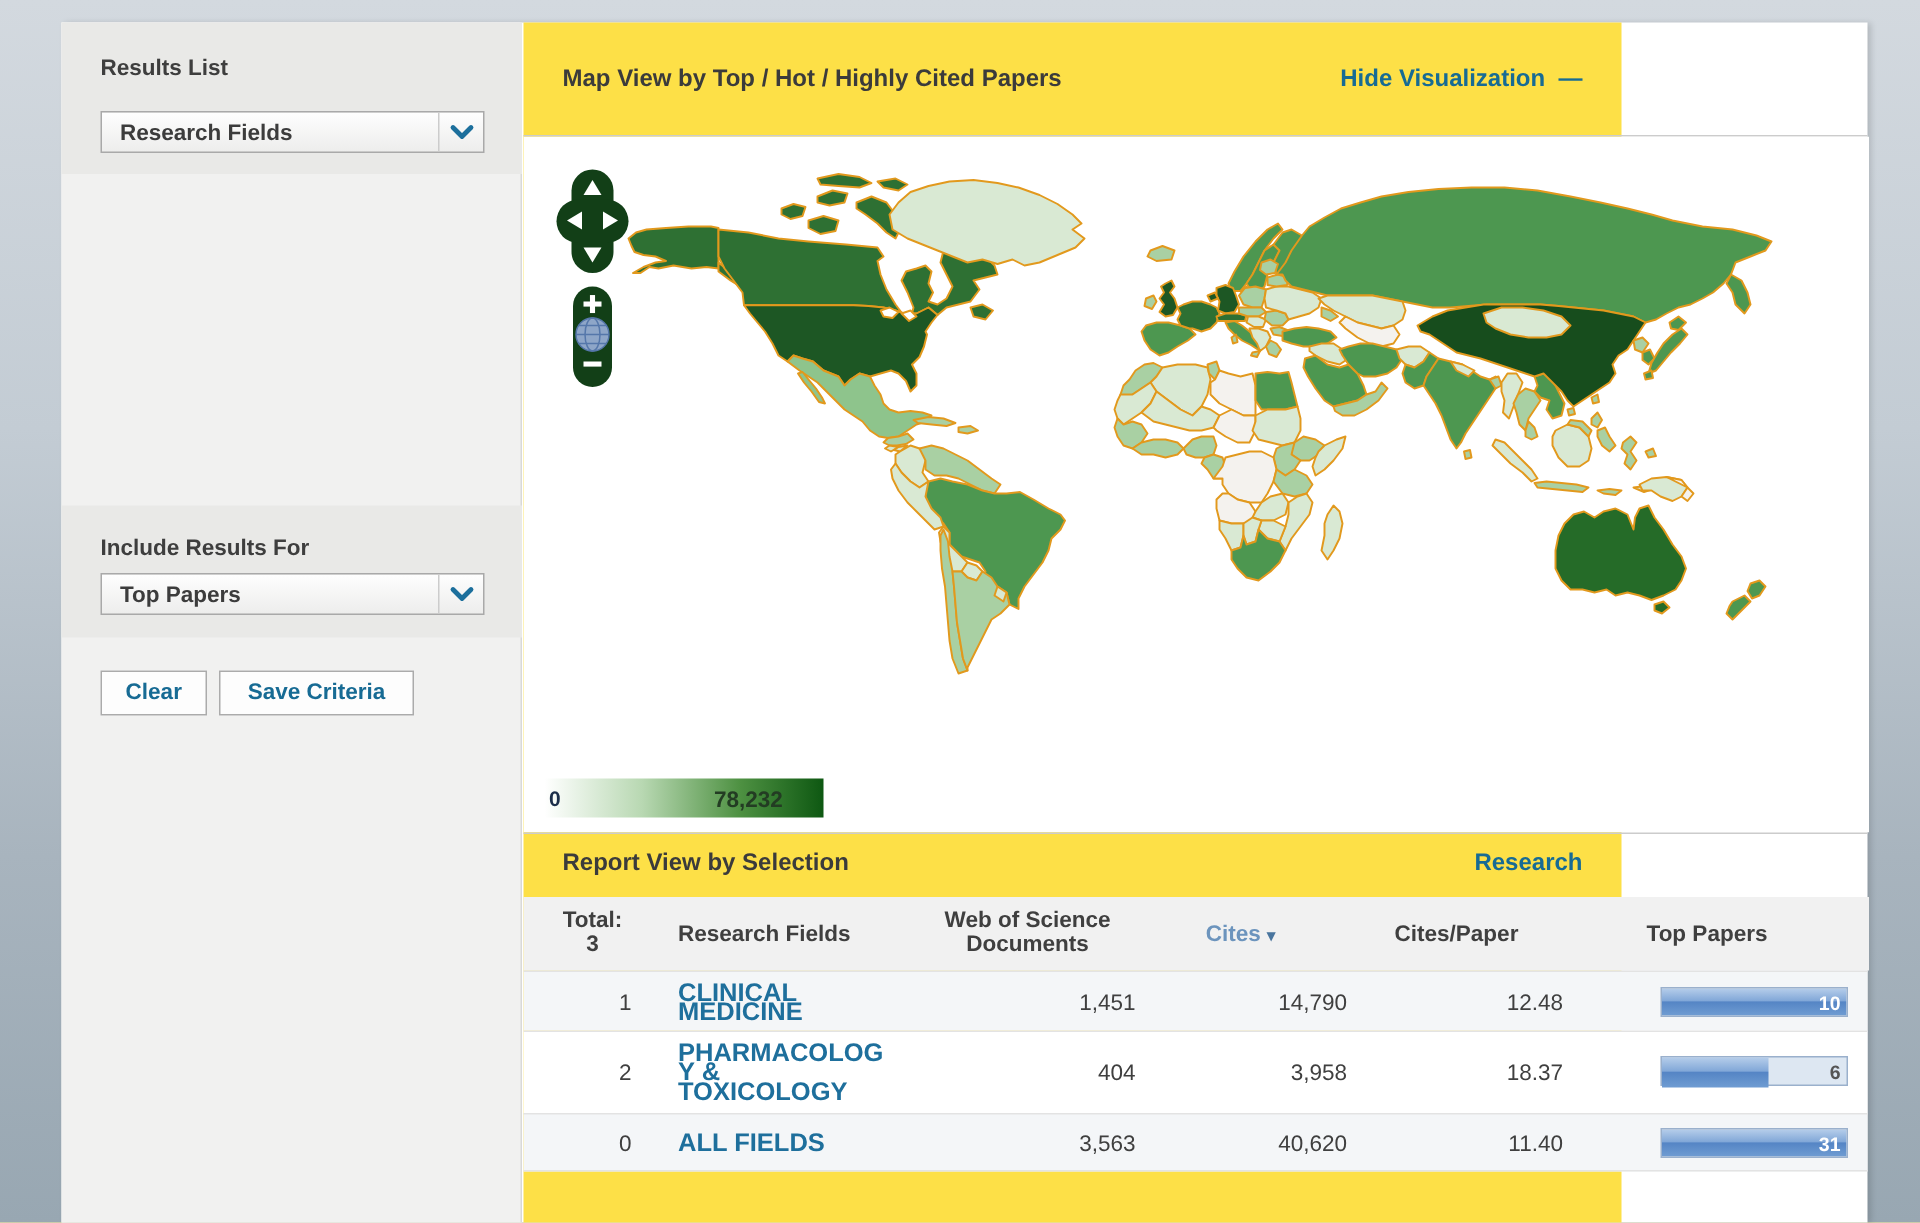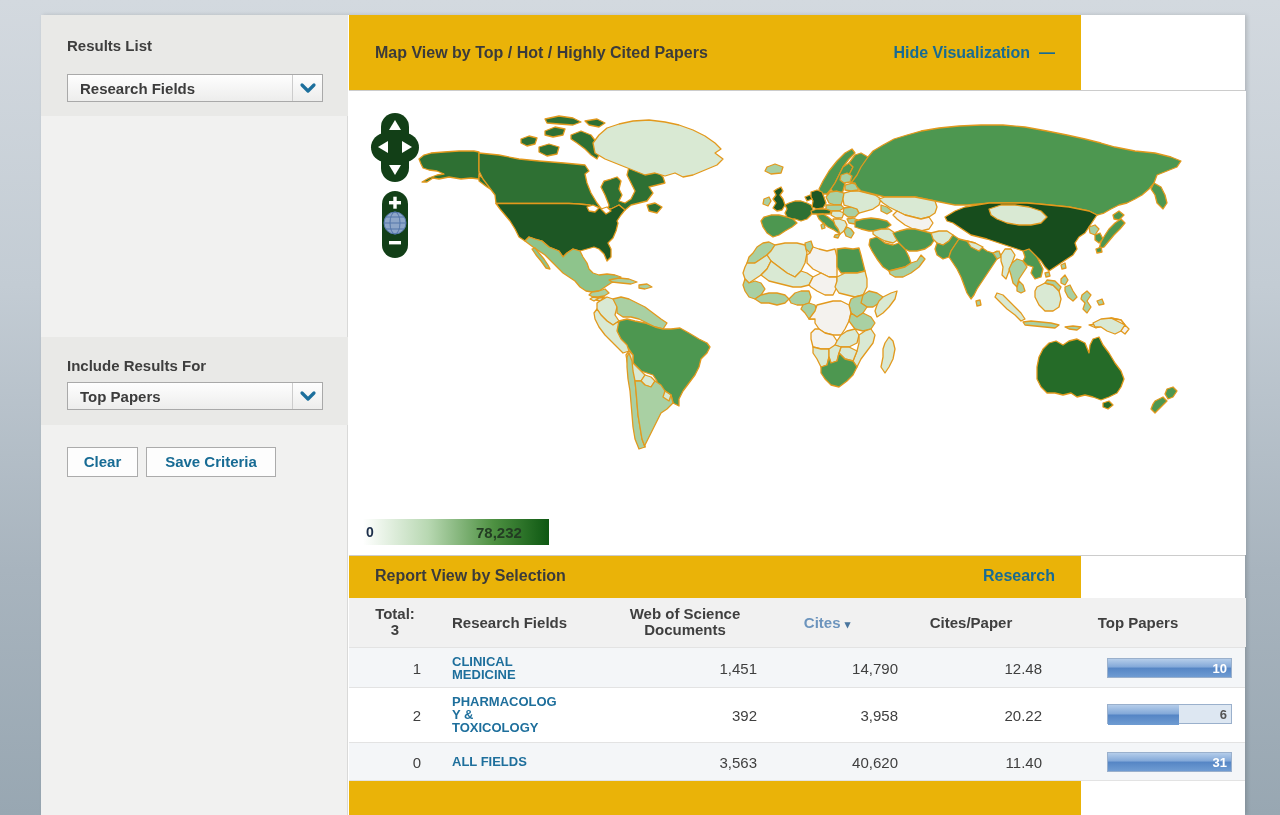--- a/index.html
+++ b/index.html
@@ -14,29 +14,29 @@
 .sect { position:absolute; left:0; width:307px; background:#e9e9e7; }
 #sect1 { top:0; height:101px; }
 #sect2 { top:106px; height:211px; }
 #sect3 { top:322px; height:88px; }
 .h1 { font-size:15px; font-weight:bold; color:#3e3e3e; }
 .dd { position:absolute; left:26px; width:256px; height:28px; background:linear-gradient(180deg,#fefefe,#ededec); border:1px solid #a9a9a9; }
 .dd .txt { position:absolute; left:12px; top:5px; font-size:15px; font-weight:bold; color:#3c3c3c; }
 .dd .chev { position:absolute; right:0; top:0; width:30px; height:26px; border-left:1px solid #cccccc; }
 .link { color:#176b94; font-weight:bold; }
 
-#main { position:absolute; left:308px; top:0; width:732px; height:800px; background:#eab308; }
+#main { position:absolute; left:308px; top:0; width:732px; height:800px; background:#fde047; }
 .mtitle { position:absolute; left:26px; top:29px; font-size:16px; font-weight:bold; color:#3b3b3b; }
 #hideviz { position:absolute; right:26px; top:29px; font-size:16px; font-weight:bold; color:#176b94; }
 #mapline { position:absolute; left:0; top:75px; width:896px; border-top:1px solid #cccccc; }
 #mapbox { position:absolute; left:0; top:76px; width:896px; height:464px; }
 #repline { position:absolute; left:0; top:540px; width:896px; border-top:1px solid #cccccc; }
 .throw { position:absolute; left:0; width:896px; }
 .num { position:absolute; font-size:15px; color:#3f3f3f; text-align:right; }
-.fld { position:absolute; left:103px; font-size:13px; font-weight:bold; color:#1e6f9c; line-height:13px; }
+.fld { position:absolute; left:103px; font-size:17px; font-weight:bold; color:#1e6f9c; line-height:13px; }
 .bar { position:absolute; left:758px; width:125px; border:1px solid #9ab0cc;padding-left:22px; }
 </style>
 </head>
 <body>
 <div id="page">
   <div id="side">
     <div class="sect" id="sect1">
       <div class="h1" style="position:absolute;left:26px;top:22px;">Results List</div>
       <div class="dd" style="top:59px;">
         <span class="txt">Research Fields</span>
@@ -241,23 +241,23 @@
       <div class="num" style="left:308px;top:12px;width:100px;">1,451</div>
       <div class="num" style="left:449px;top:12px;width:100px;">14,790</div>
       <div class="num" style="left:593px;top:12px;width:100px;">12.48</div>
       <div class="bar" style="top:10px;height:20px;background:linear-gradient(180deg,#b5cdea 0%,#82a8d8 45%,#5585c5 50%,#6f9cd2 100%);">
         <span style="position:absolute;right:4px;top:2px;color:#fff;font-weight:bold;font-size:13px;">10</span>
       </div>
     </div>
     <div class="throw" style="top:672px;height:55px;background:#ffffff;border-top:1px solid #e3e3e3;">
       <div class="num" style="left:22px;top:19px;width:50px;">2</div>
       <div class="fld" style="top:7px;">PHARMACOLOG<br>Y &amp;<br>TOXICOLOGY</div>
-      <div class="num" style="left:308px;top:19px;width:100px;">392</div>
+      <div class="num" style="left:308px;top:19px;width:100px;">404</div>
       <div class="num" style="left:449px;top:19px;width:100px;">3,958</div>
-      <div class="num" style="left:593px;top:19px;width:100px;">20.22</div>
+      <div class="num" style="left:593px;top:19px;width:100px;">18.37</div>
       <div class="bar" style="top:16px;height:20px;background:#dde7f2;">
         <div style="position:absolute;left:0;top:0;width:58%;height:20px;background:linear-gradient(180deg,#b5cdea 0%,#82a8d8 45%,#5585c5 50%,#6f9cd2 100%);"></div>
         <span style="position:absolute;right:4px;top:2px;color:#555;font-weight:bold;font-size:13px;">6</span>
       </div>
     </div>
     <div class="throw" style="top:727px;height:39px;background:#f4f6f8;border-top:1px solid #e3e3e3;border-bottom:1px solid #e3e3e3;">
       <div class="num" style="left:22px;top:11px;width:50px;">0</div>
       <div class="fld" style="top:12px;">ALL FIELDS</div>
       <div class="num" style="left:308px;top:11px;width:100px;">3,563</div>
       <div class="num" style="left:449px;top:11px;width:100px;">40,620</div>

